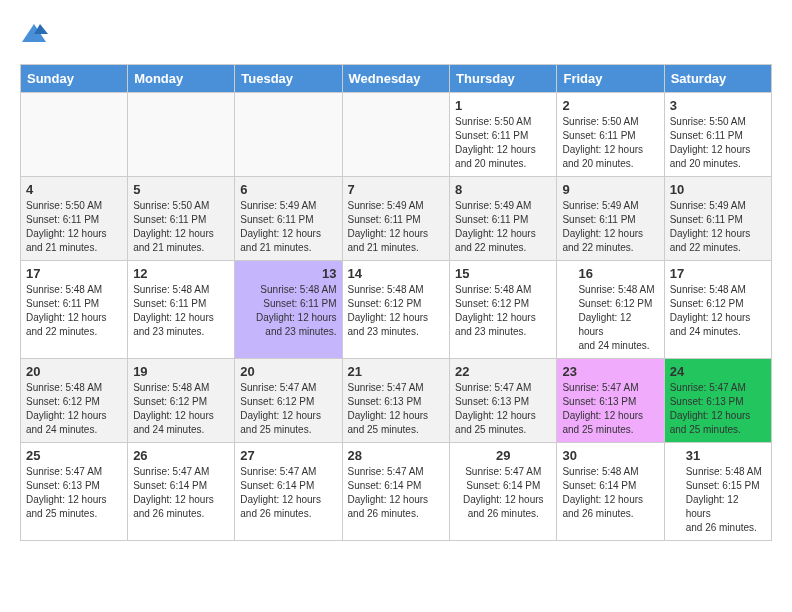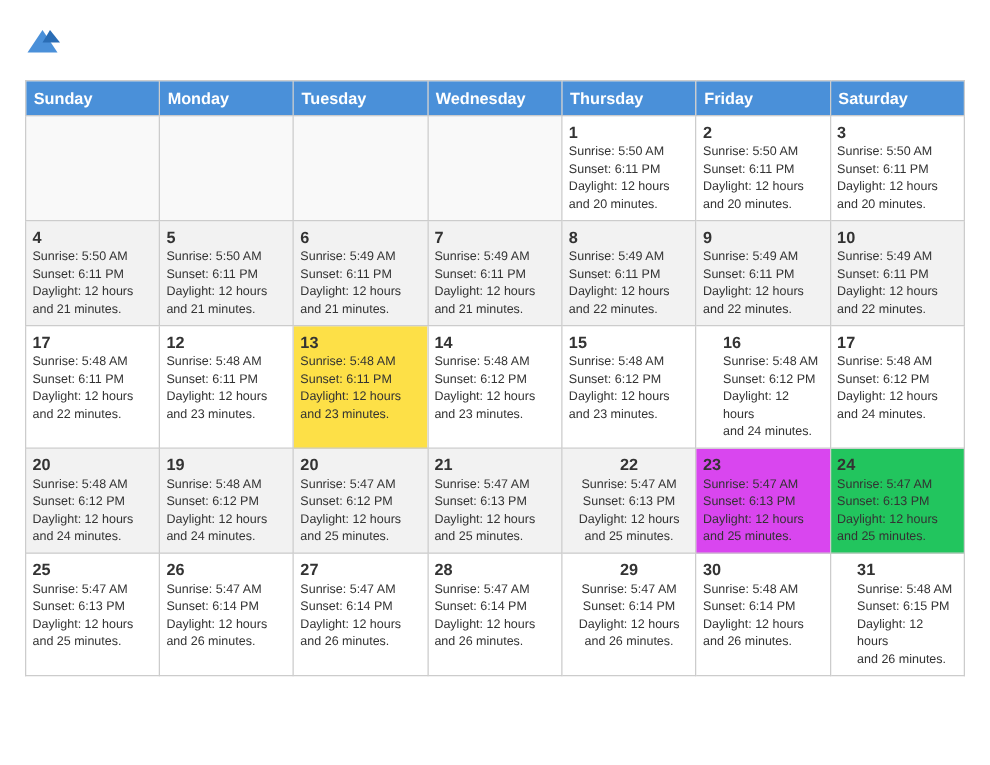--- a/index.html
+++ b/index.html
@@ -204,21 +204,21 @@
 Daylight: 12 hours
 and 22 minutes.</div>
         </td>
         <td style="background-color: rgb(255, 255, 255);">
           <div class="day-number">12</div>
           <div class="day-info" style="white-space: pre-line;">Sunrise: 5:48 AM
 Sunset: 6:11 PM
 Daylight: 12 hours
 and 23 minutes.</div>
         </td>
-        <td style="background-color: #fde047;">
+        <td style="background-color: #c4b5fd; text-align: right;">
           <div class="day-number">13</div>
           <div class="day-info" style="white-space: pre-line;">Sunrise: 5:48 AM
 Sunset: 6:11 PM
 Daylight: 12 hours
 and 23 minutes.</div>
         </td>
         <td style="background-color: rgb(255, 255, 255);">
           <div class="day-number">14</div>
           <div class="day-info" style="white-space: pre-line;">Sunrise: 5:48 AM
 Sunset: 6:12 PM
@@ -269,28 +269,28 @@
 Daylight: 12 hours
 and 25 minutes.</div>
         </td>
         <td style="background-color: rgb(242, 242, 242);">
           <div class="day-number">21</div>
           <div class="day-info" style="white-space: pre-line;">Sunrise: 5:47 AM
 Sunset: 6:13 PM
 Daylight: 12 hours
 and 25 minutes.</div>
         </td>
-        <td style="background-color: rgb(242, 242, 242); text-align: center;">
+        <td style="background-color: rgb(242, 242, 242);">
           <div class="day-number">22</div>
           <div class="day-info" style="white-space: pre-line;">Sunrise: 5:47 AM
 Sunset: 6:13 PM
 Daylight: 12 hours
 and 25 minutes.</div>
         </td>
-        <td style="background-color: #d946ef;">
+        <td style="background-color: #f0abfc;">
           <div class="day-number">23</div>
           <div class="day-info" style="white-space: pre-line;">Sunrise: 5:47 AM
 Sunset: 6:13 PM
 Daylight: 12 hours
 and 25 minutes.</div>
         </td>
         <td style="background-color: #22c55e;">
           <div class="day-number">24</div>
           <div class="day-info" style="white-space: pre-line;">Sunrise: 5:47 AM
 Sunset: 6:13 PM

